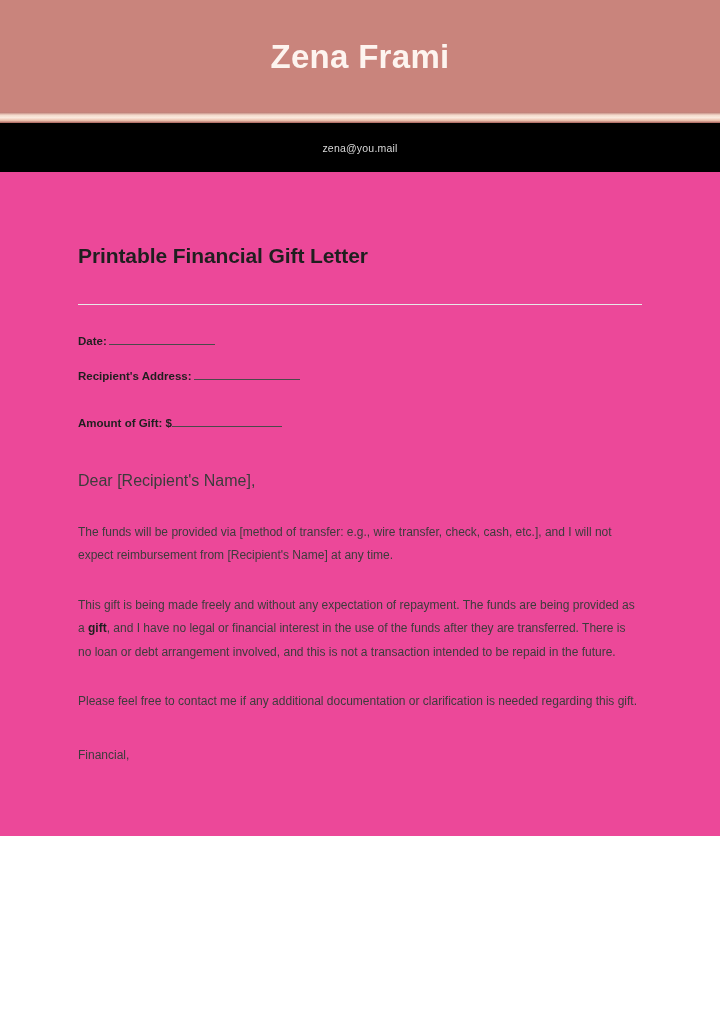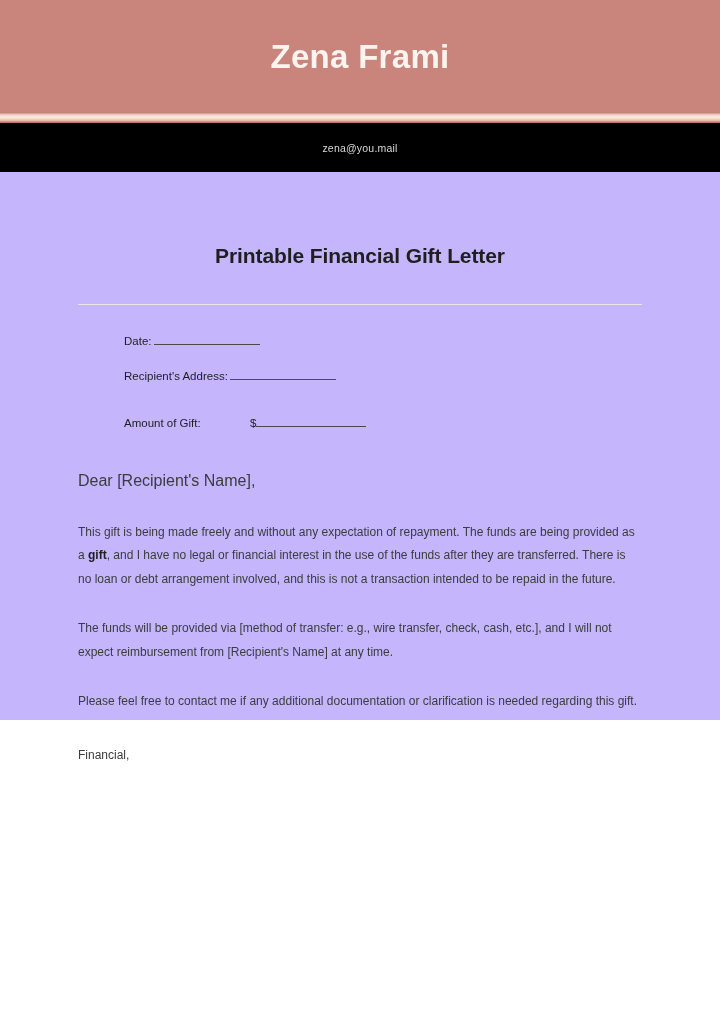--- a/index.html
+++ b/index.html
@@ -10,22 +10,22 @@
     width: 720px;
     height: 1016px;
     background: #ffffff;
     font-family: "Liberation Sans", sans-serif;
     overflow: hidden;
   }
 
   .page {
     position: relative;
     width: 720px;
-    height: 720px;
-    background: #c4b5fd;
+    height: 836px;
+    background: #ec4899;
   }
 
   
   .letterhead {
     width: 100%;
   }
 
   .brand-band {
     height: 112px;
     background: #c9847c;
@@ -67,21 +67,21 @@
   }
 
   
   .doc {
     padding: 0 78px;
   }
 
   .doc-title {
     margin: 0;
     padding-top: 72px;
-    text-align: center;
+    text-align: left;
     font-size: 21px;
     font-weight: bold;
     color: #1f1f1f;
     letter-spacing: -0.1px;
   }
 
   .title-rule {
     margin-top: 36px;
     height: 1px;
     background: #e8e8e8;
@@ -99,22 +99,21 @@
     margin-bottom: 21px;
     white-space: nowrap;
   }
 
   .field-row.spaced {
     margin-top: 33px;
     margin-bottom: 0;
   }
 
   .field-label {
-    font-weight: normal;
-    margin-left: 46px;
+    font-weight: bold;
   }
 
   .blank-line {
     display: inline-block;
     border-bottom: 1.5px solid #4a4a4a;
     vertical-align: baseline;
     margin-left: 2px;
     height: 11px;
   }
 
@@ -189,23 +188,23 @@
       <div class="field-row spaced">
         <span class="field-label">Amount of Gift:</span>
         <span class="field-label">$</span><span class="blank-line blank-amt"></span>
       </div>
 
     </section>
 
     <p class="salutation">Dear [Recipient's Name],</p>
 
 
+    <p class="para"><span>The funds will be provided via [method of transfer: e.g., wire transfer, check, cash, etc.], and I will not expect reimbursement from [Recipient's Name] at any time.</span></p>
+
     <p class="para"><span>This gift is being made freely and without any expectation of repayment. The funds are being provided as a </span><b>gift</b><span>, and I have no legal or financial interest in the use of the funds after they are transferred. There is no loan or debt arrangement involved, and this is not a transaction intended to be repaid in the future.</span></p>
 
-    <p class="para"><span>The funds will be provided via [method of transfer: e.g., wire transfer, check, cash, etc.], and I will not expect reimbursement from [Recipient's Name] at any time.</span></p>
-
     <p class="para"><span>Please feel free to contact me if any additional documentation or clarification is needed regarding this gift.</span></p>
 
     <p class="closing">Financial,</p>
 
   </main>
 
 </div>
 
 </body></html>

